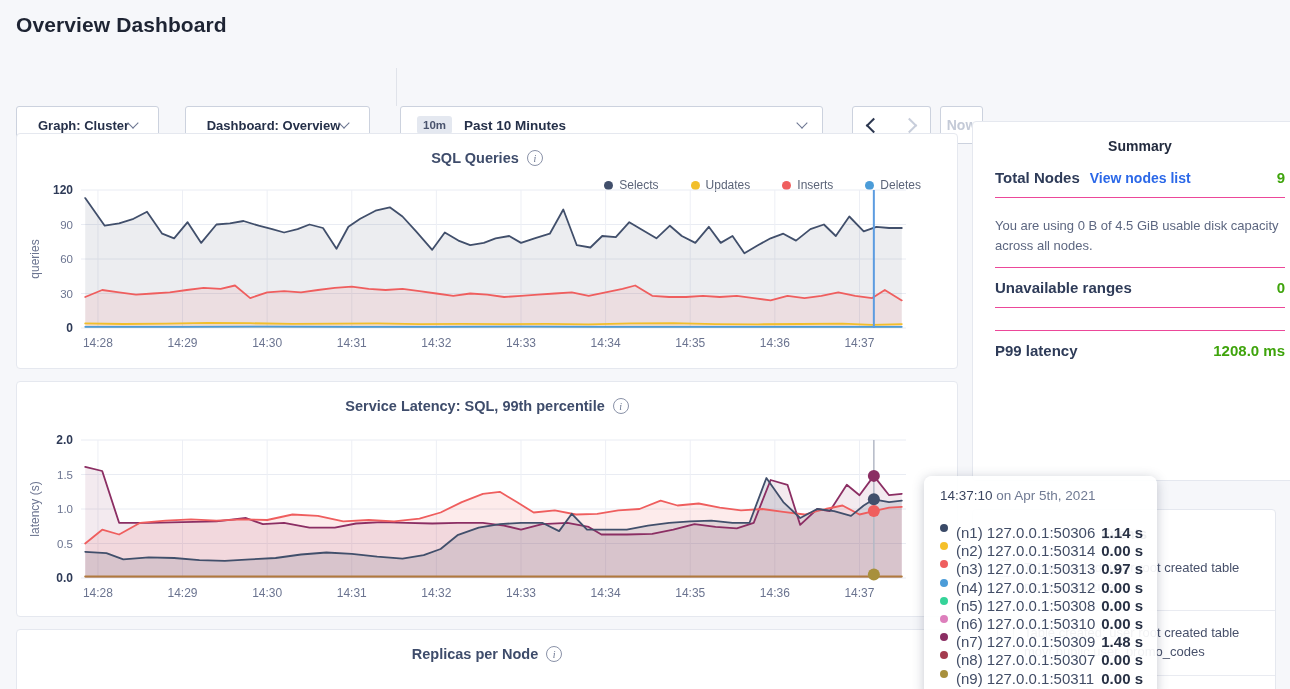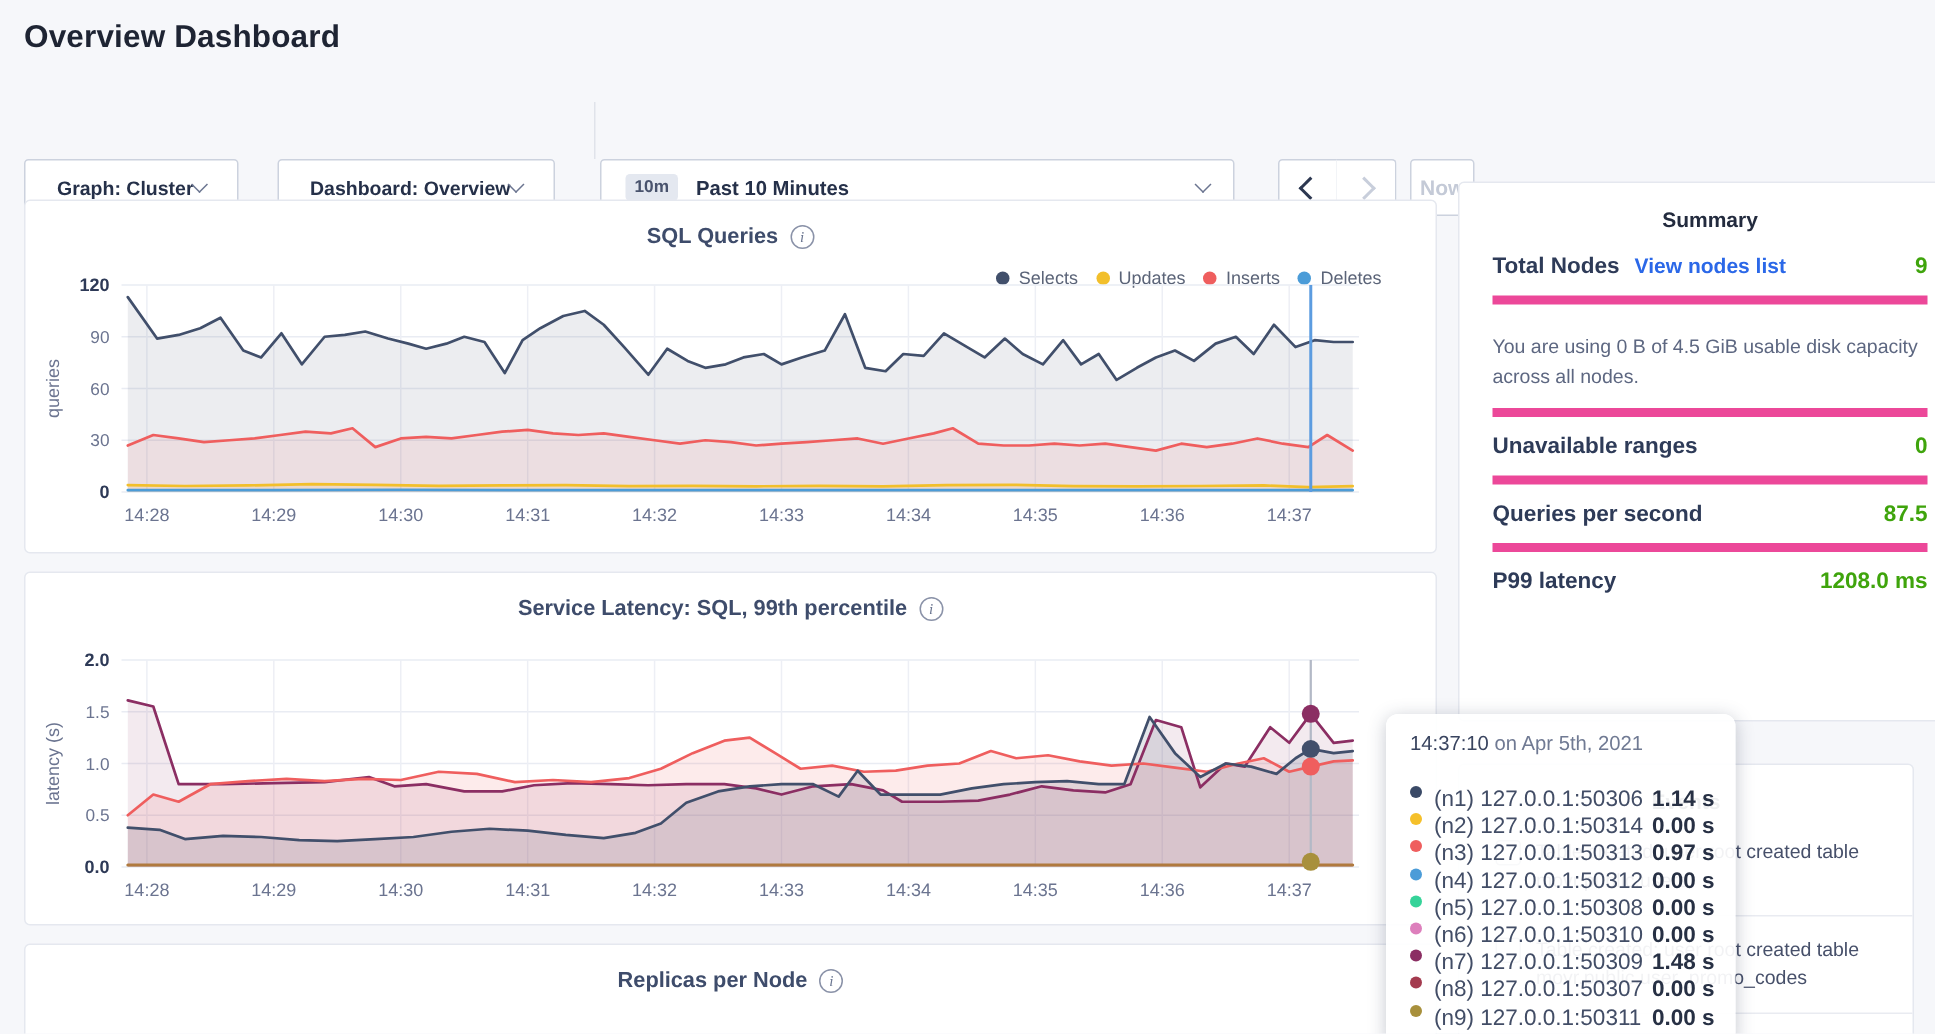--- a/index.html
+++ b/index.html
@@ -41,28 +41,28 @@
     position:absolute;top:16px;left:0;width:100%;
     display:flex;justify-content:center;align-items:center;gap:8px;
   }
   .chart-title{font-size:14.5px;font-weight:700;color:#3e4c6b;}
   .info-icon{
     width:16px;height:16px;border:1.3px solid #8a92a8;border-radius:50%;
     display:inline-flex;align-items:center;justify-content:center;
     font-size:10px;color:#6a7590;font-family:"Liberation Serif",serif;font-style:italic;
     cursor:pointer;box-sizing:border-box;
   }
-  .legend{position:absolute;top:44px;right:36px;display:flex;gap:12px;align-items:center;}
+  .legend{position:absolute;top:44px;right:36px;display:flex;gap:32px;align-items:center;}
   .legend-item{display:flex;align-items:center;gap:6px;font-size:12px;color:#5b6478;}
   .dot{width:9px;height:9px;border-radius:50%;flex:0 0 auto;}
   svg.chart{position:absolute;left:0;}
   
   .panel-title{margin:16px 0 4px 0;text-align:center;font-size:14px;font-weight:700;color:#232b3e;}
   .panel-body{padding:0 22px;}
-  .stat{padding:11px 0;border-bottom:6px solid #ec4899;}
+  .stat{padding:11px 0;border-bottom:1px solid #ec4899;}
   .stat:last-child{border-bottom:none;}
   .stat-row{display:flex;align-items:baseline;}
   .stat-label{font-size:15px;font-weight:700;color:#2e3b58;}
   .stat-link{font-size:14px;font-weight:700;color:#2b68e8;margin-left:10px;text-decoration:none;cursor:pointer;}
   .stat-link:empty{display:none;}
   .stat-value{margin-left:auto;font-size:15px;font-weight:700;color:#3fa40c;white-space:nowrap;}
   .stat-desc{margin-top:7px;font-size:13px;line-height:20px;color:#5d6781;}
   .stat-desc:empty{display:none;}
   
   .event-item{display:flex;gap:10px;padding:12px 16px 14px 24px;border-bottom:1px solid #e9ebf1;}
@@ -252,25 +252,20 @@
     </div>
     <div class="stat">
       <div class="stat-row">
         <span class="stat-label">Unavailable ranges</span>
 
         <span class="stat-value">0</span>
       </div>
 
     </div>
     <div class="stat">
-      <div class="stat-row">
-        <span class="stat-label">Queries per second</span>
-
-        <span class="stat-value">87.5</span>
-      </div>
     </div>
     <div class="stat">
       <div class="stat-row">
         <span class="stat-label">P99 latency</span>
 
         <span class="stat-value">1208.0 ms</span>
       </div>
 
     </div>
   </div>

